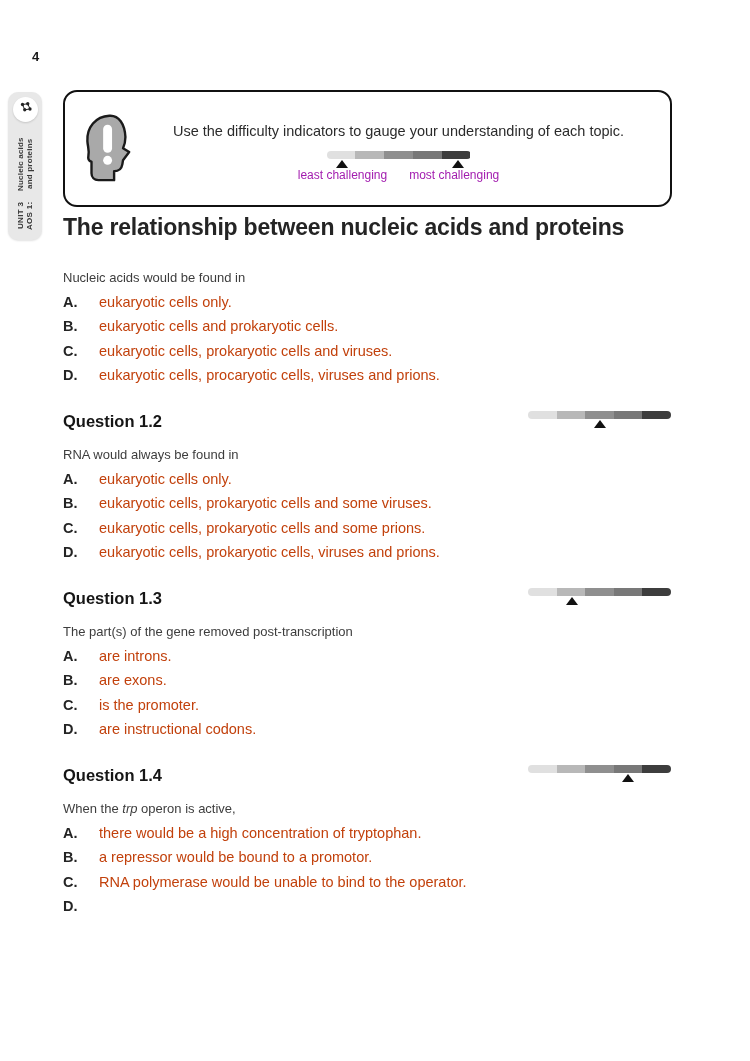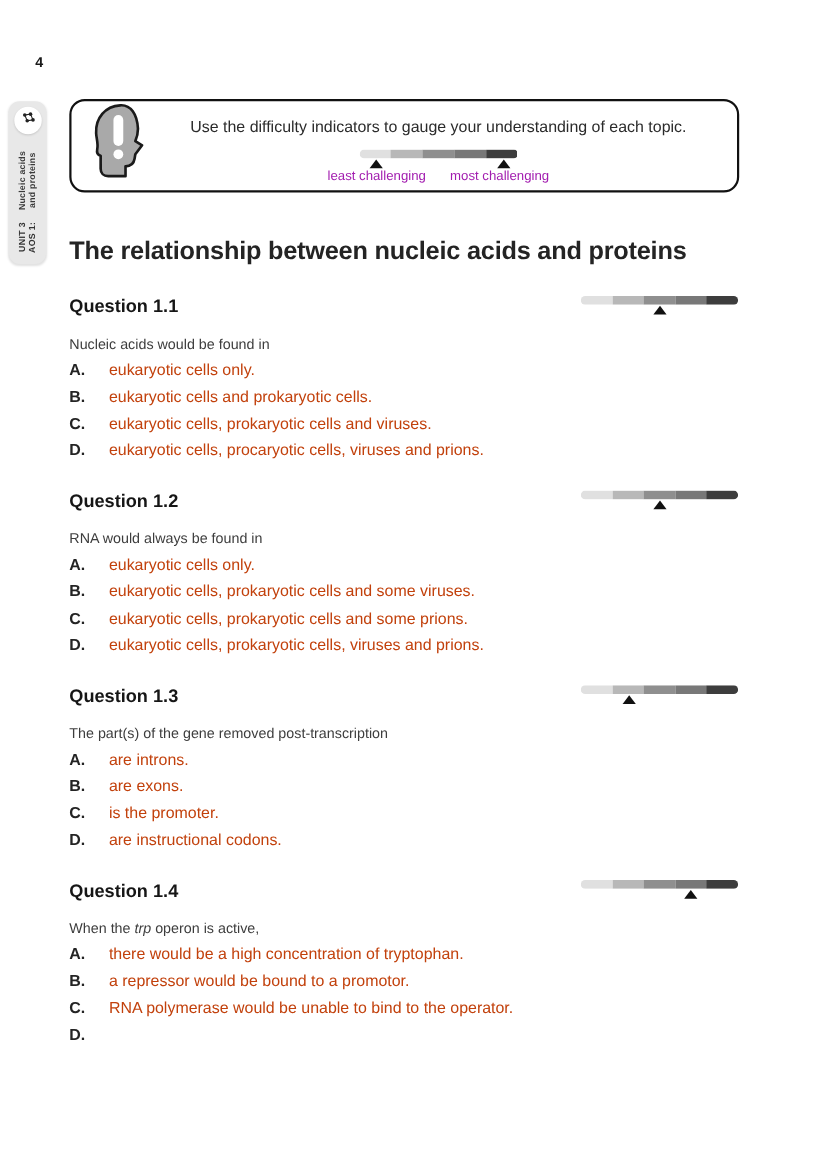--- a/index.html
+++ b/index.html
@@ -79,26 +79,26 @@
     font-size: 8px;
     font-weight: 600;
     color: #3a3a3a;
     letter-spacing: 0.2px;
   }
 
   
   .callout {
     position: absolute;
     left: 63px; top: 90px;
-    width: 609px; height: 85px;
+    width: 609px; height: 117px;
     border: 2px solid #111111;
     border-radius: 14px;
     background: #ffffff;
     display: flex;
-    align-items: flex-end;
+    align-items: center;
     padding: 7px 14px 6px 14px;
   }
   .head-icon {
     width: 62px; height: 74px;
     flex: 0 0 auto;
     margin-top: 1px;
   }
   .callout-content {
     flex: 1;
     display: flex;
@@ -264,33 +264,20 @@
           <span class="scale-label">most challenging</span>
         </div>
       </div>
     </div>
   </div>
 
   <div class="content">
     <h1 class="page-title">The relationship between nucleic acids and proteins</h1>
 
     <div class="question">
-      <div class="q-head">
-        <span class="q-title">Question 1.1</span>
-        <span class="q-diff">
-          <span class="diffbar">
-              <span class="seg" style="background: rgb(224, 224, 224);"></span>
-              <span class="seg" style="background: rgb(184, 184, 184);"></span>
-              <span class="seg" style="background: rgb(143, 143, 143);"></span>
-              <span class="seg" style="background: rgb(120, 120, 120);"></span>
-              <span class="seg" style="background: rgb(61, 61, 61);"></span>
-            </span>
-          <span class="arrow-up" style="left: calc(50% - 6px); border-bottom-color: rgb(17, 17, 17);"></span>
-        </span>
-      </div>
       <div class="stem"><span>Nucleic acids would be found in</span></div>
       <div>
         <div class="option">
             <span class="letter">A.</span>
             <span class="opt-text">eukaryotic cells only.</span>
           </div>
         <div class="option">
             <span class="letter">B.</span>
             <span class="opt-text">eukaryotic cells and prokaryotic cells.</span>
           </div>

